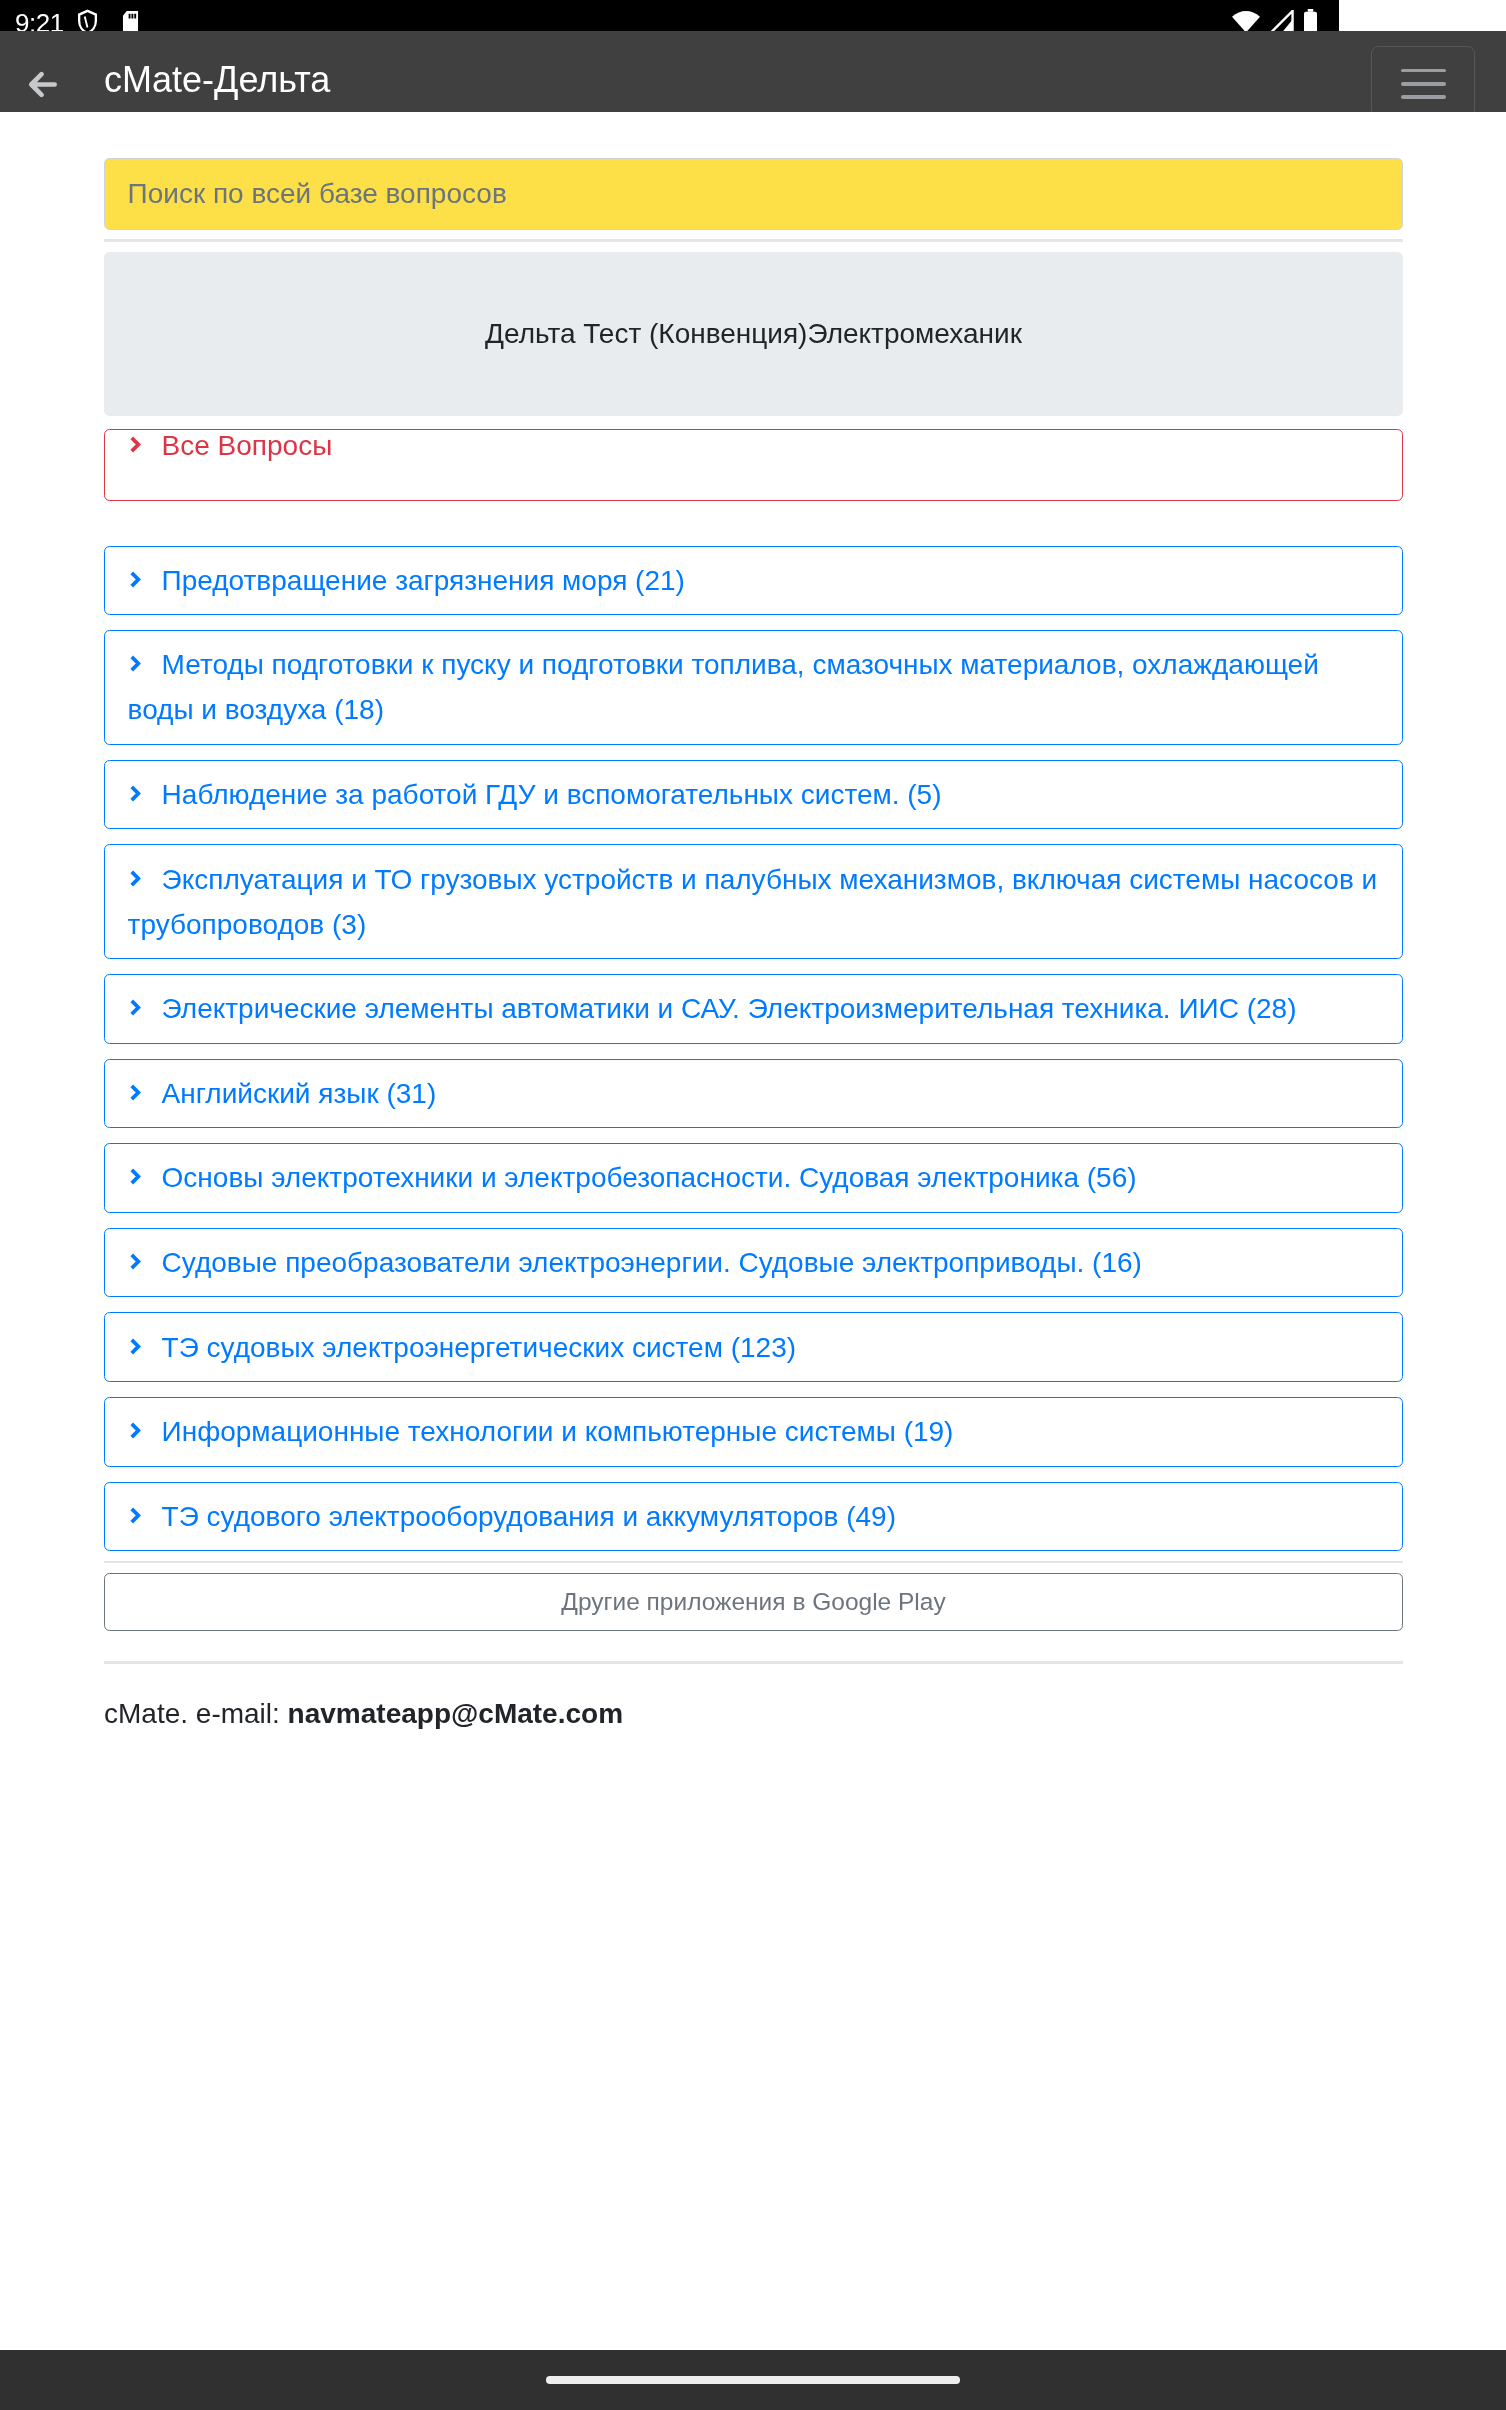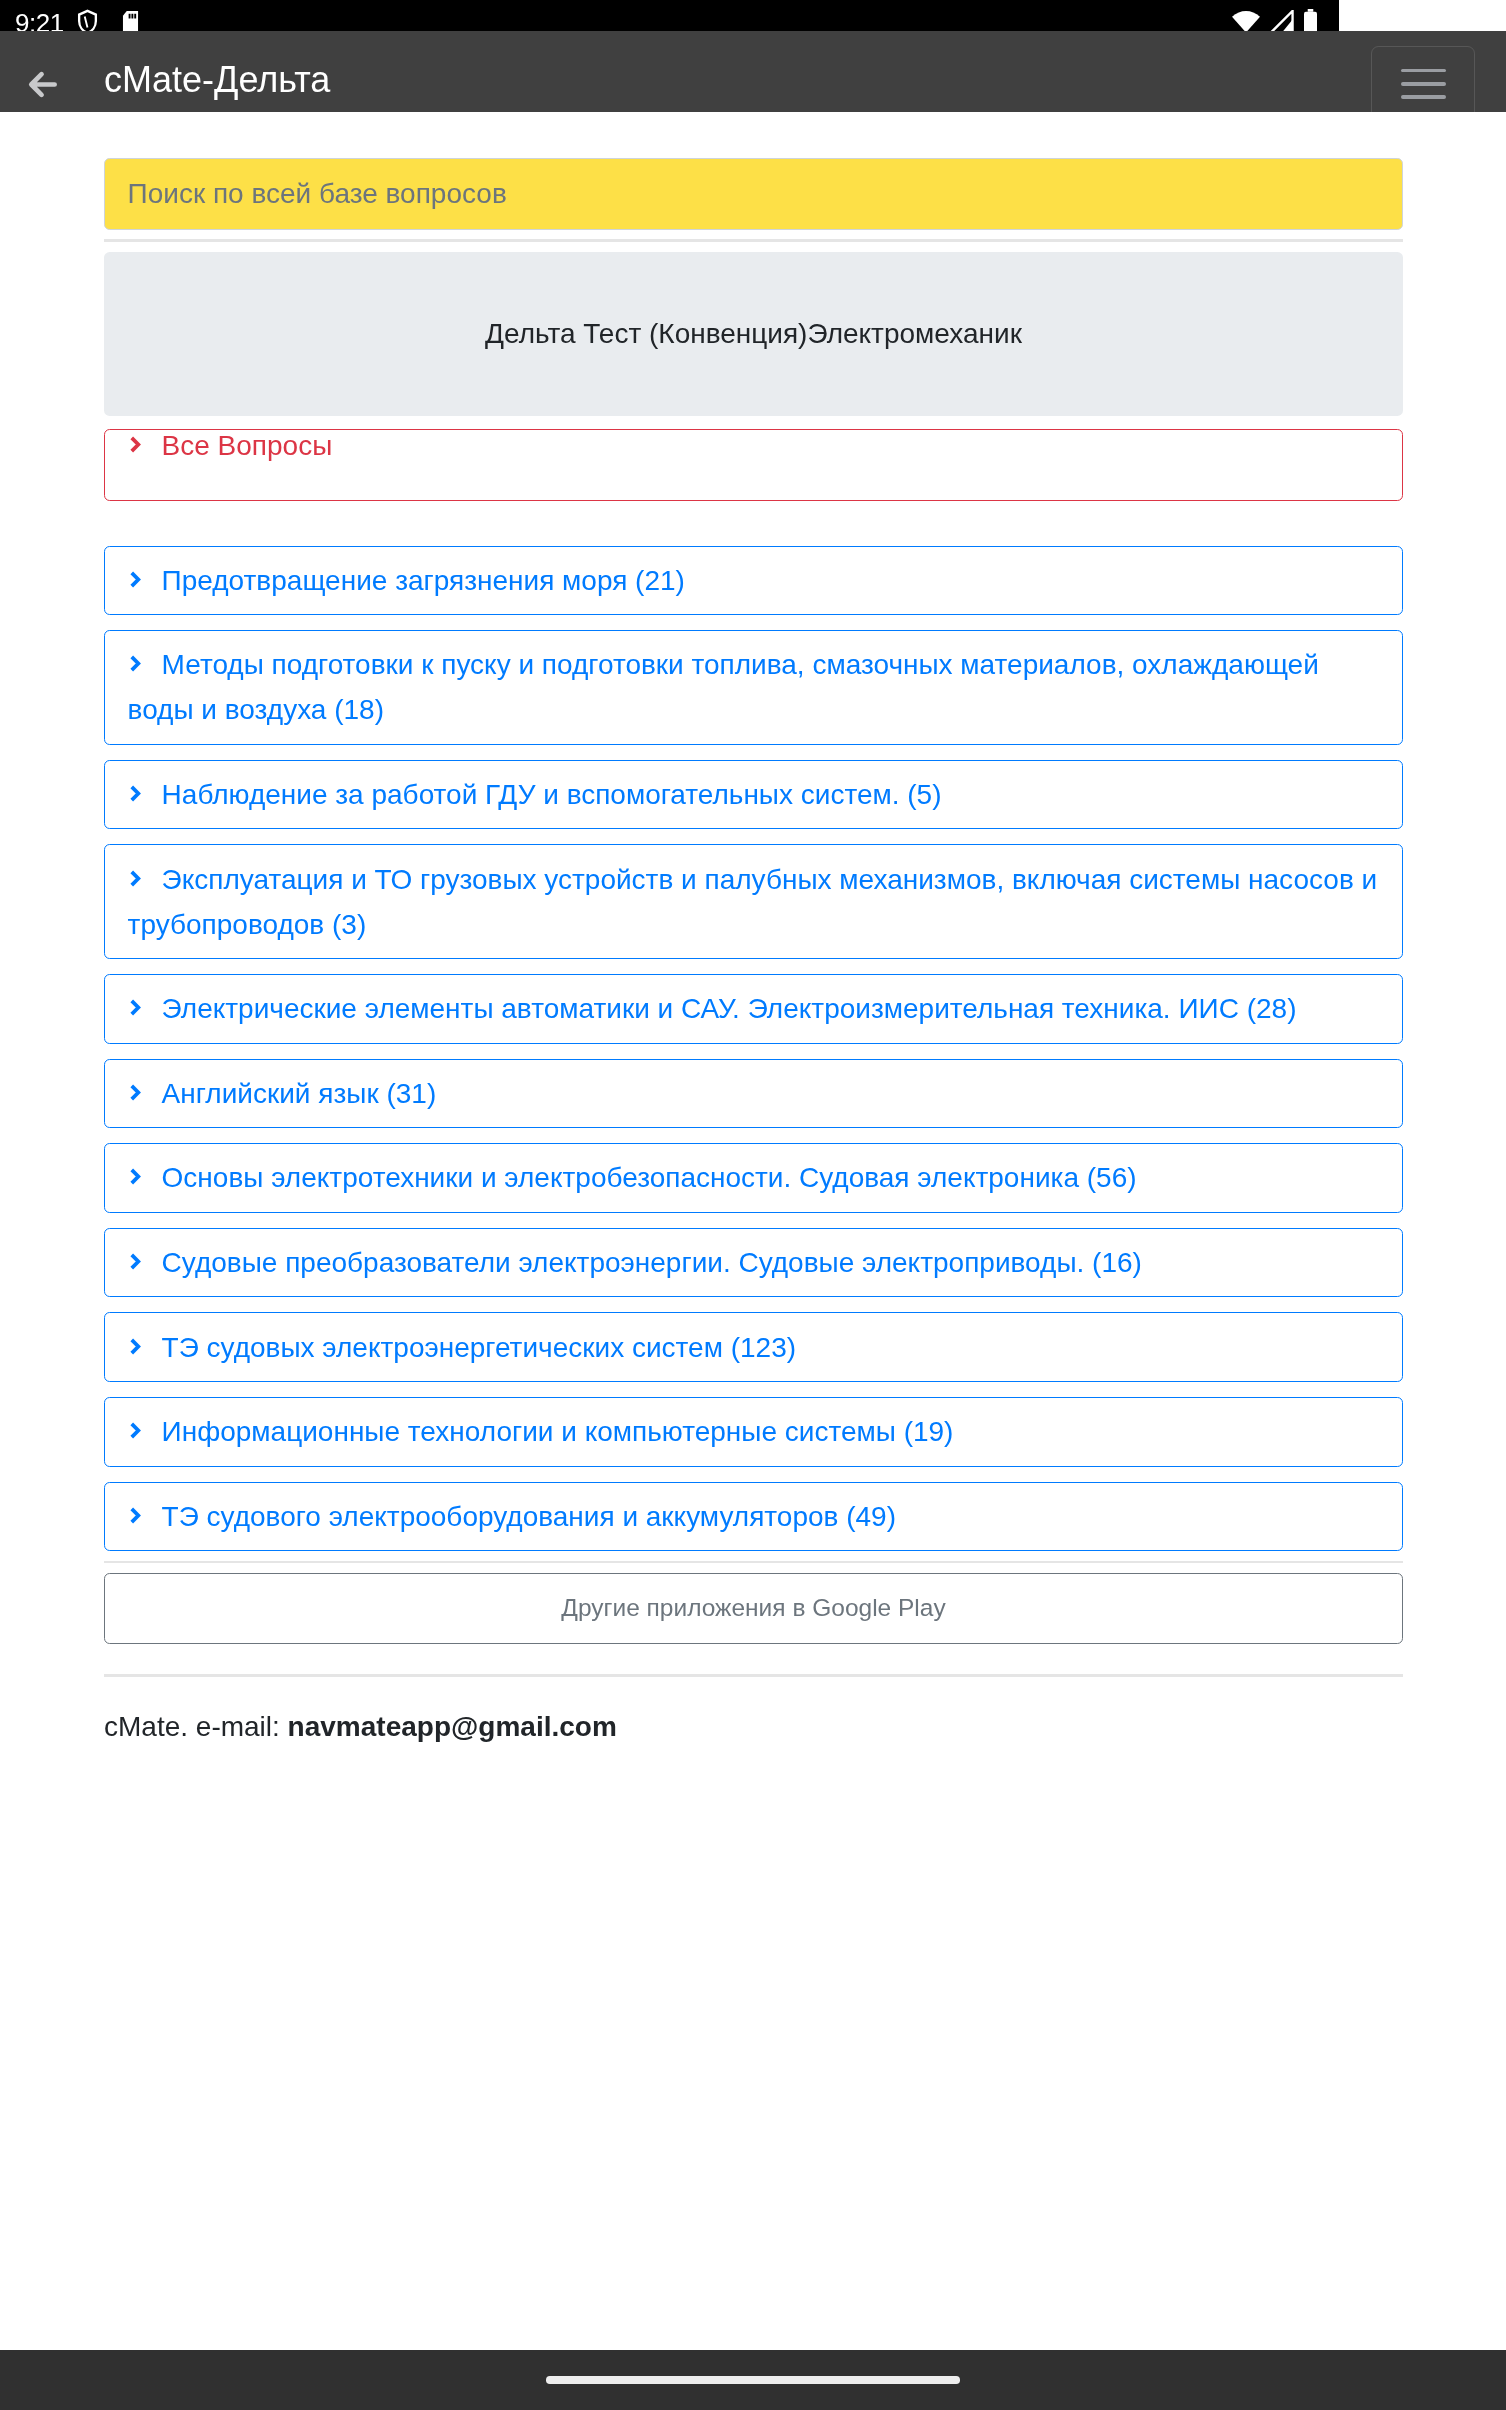--- a/index.html
+++ b/index.html
@@ -51,21 +51,21 @@
   }
   .chev { display: inline-block; width: 21px; margin-right: 13px; }
   .topics { margin-top: 45px; }
   .topic {
     box-sizing: border-box; border: 1.9px solid #007bff; border-radius: 5.6px;
     color: #007bff; font-size: 28px; line-height: 45px;
     padding: 11.3px 22.6px 11.3px 22.6px; margin-bottom: 15px; cursor: pointer;
   }
   .hr2 { height: 2.8px; background: #e5e5e5; margin-top: -5.6px; }
   .gp-btn {
-    margin-top: 9.4px; height: 71px; box-sizing: border-box;
+    margin-top: 9.4px; height: 58px; box-sizing: border-box;
     border: 1.9px solid #6c757d; border-radius: 5.6px; color: #6c757d;
     display: flex; align-items: center; justify-content: center; font-size: 24.5px; cursor: pointer;
   }
   .hr3 { height: 2.8px; background: #e5e5e5; margin-top: 30px; }
   .footer { margin-top: 34px; font-size: 28px; color: #212529; }
   .footer b { font-weight: bold; }
 
   .nav-bar {
     position: absolute; left: 0; top: 2350px; width: 1507px; height: 60px; background: #303030;
   }
@@ -209,20 +209,20 @@
     </div>
   </div>
 
   <div class="hr2"></div>
   <div class="gp-btn">
     <span>Другие приложения в Google Play</span>
   </div>
   <div class="hr3"></div>
 
   <div class="footer">
-    <span>cMate. e-mail: </span><b>navmateapp@gmail.com</b>
+    <span>cMate. e-mail: </span><b>navmateapp@cMate.com</b>
   </div>
 </div>
 
 <div class="nav-bar">
   <div class="home-pill"></div>
 </div>
 
 
 </body></html>

